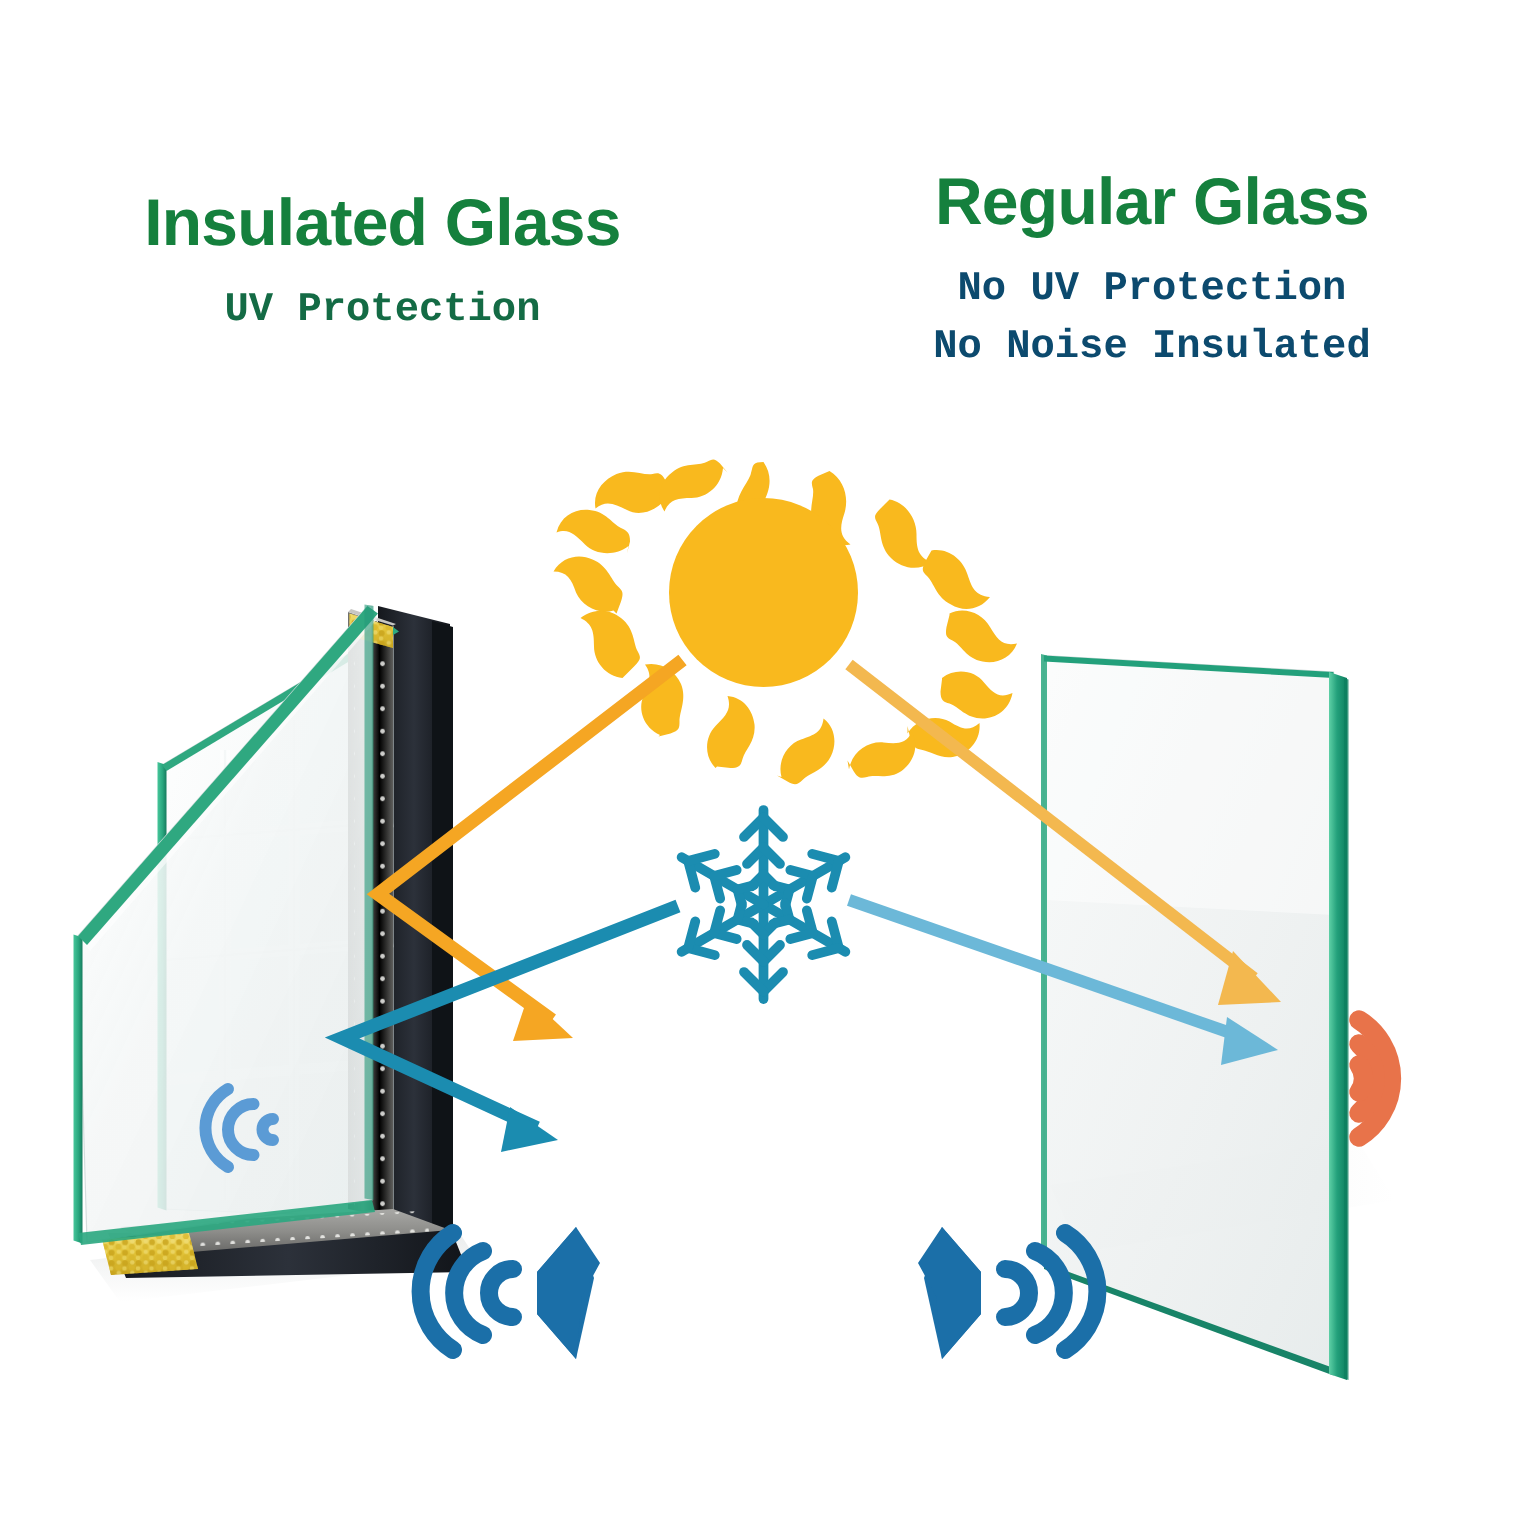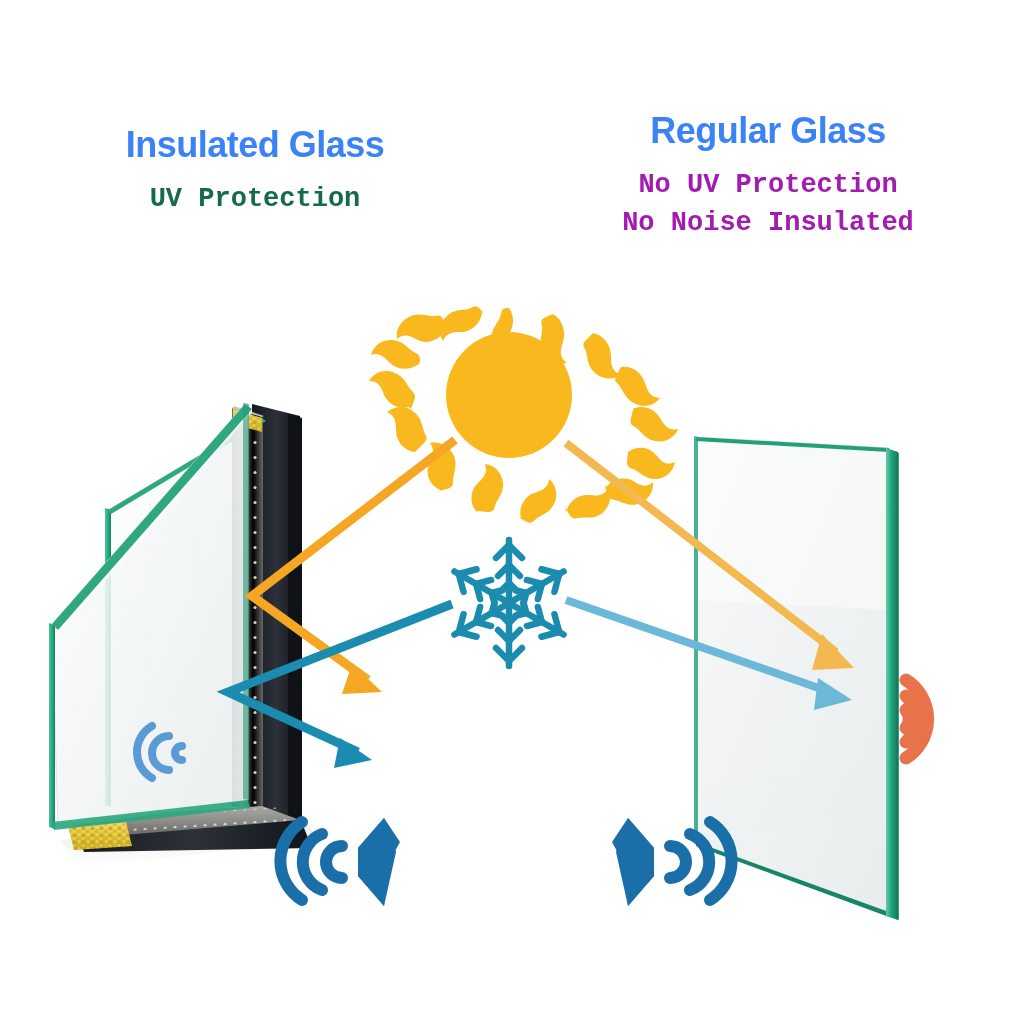--- a/index.html
+++ b/index.html
@@ -24,39 +24,39 @@
   
   .col-head {
     position: absolute;
     text-align: center;
     width: 460px;
   }
   #col-left  { left: 25px;  top: 126px; }
   #col-right { left: 538px; top: 112px; }
 
   .title {
-    font-size: 36px;
+    font-size: 44px;
     font-weight: bold;
     letter-spacing: -0.5px;
-    color: #3b82f6;
+    color: #15803d;
     line-height: 1.05;
     margin: 0;
     white-space: nowrap;
   }
   .sub {
     font-size: 27px;
     font-weight: bold;
     line-height: 1.42;
     margin: 0;
     white-space: nowrap;
     font-family: Liberation Mono, monospace;
   }
   .sub-wrap { margin-top: 16px; }
   .sub.good { color: #146B45; }
-  .sub.bad  { color: #a21caf; }
+  .sub.bad  { color: #0c4a6e; }
 
   
   #art {
     position: absolute;
     left: 0; top: 0;
     width: 1024px;
     height: 1024px;
   }
   svg { display: block; }
 </style>

